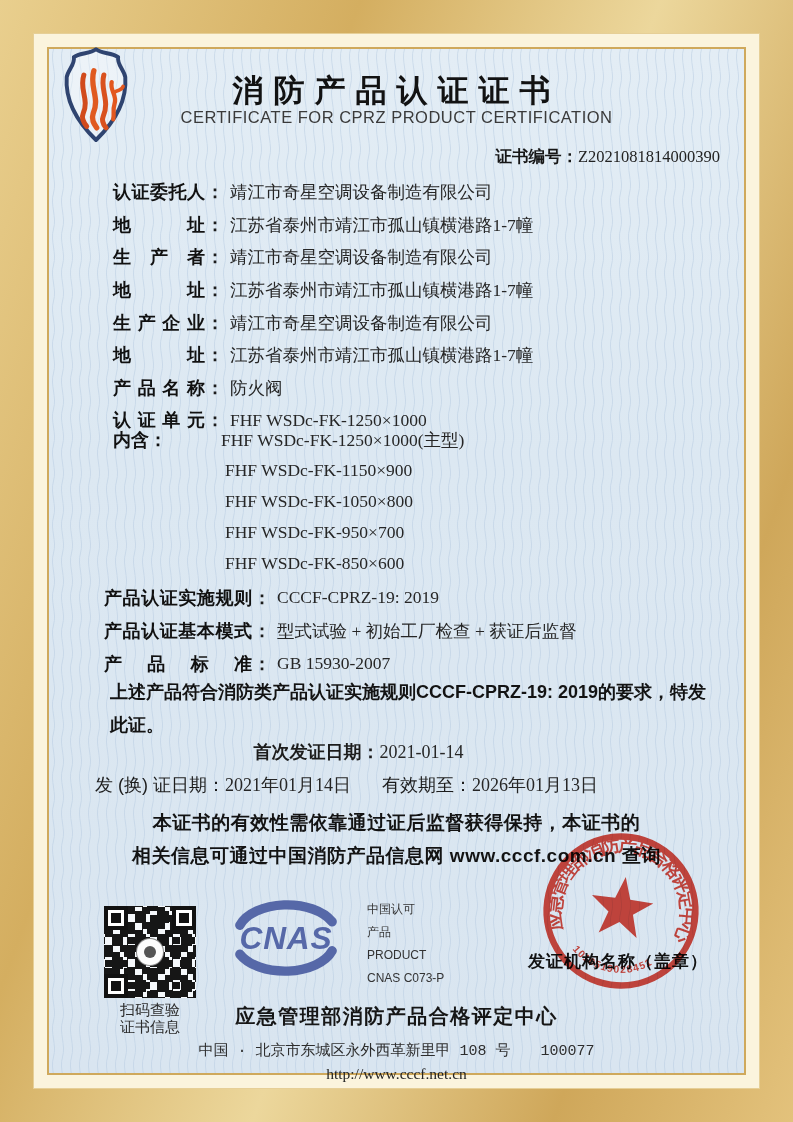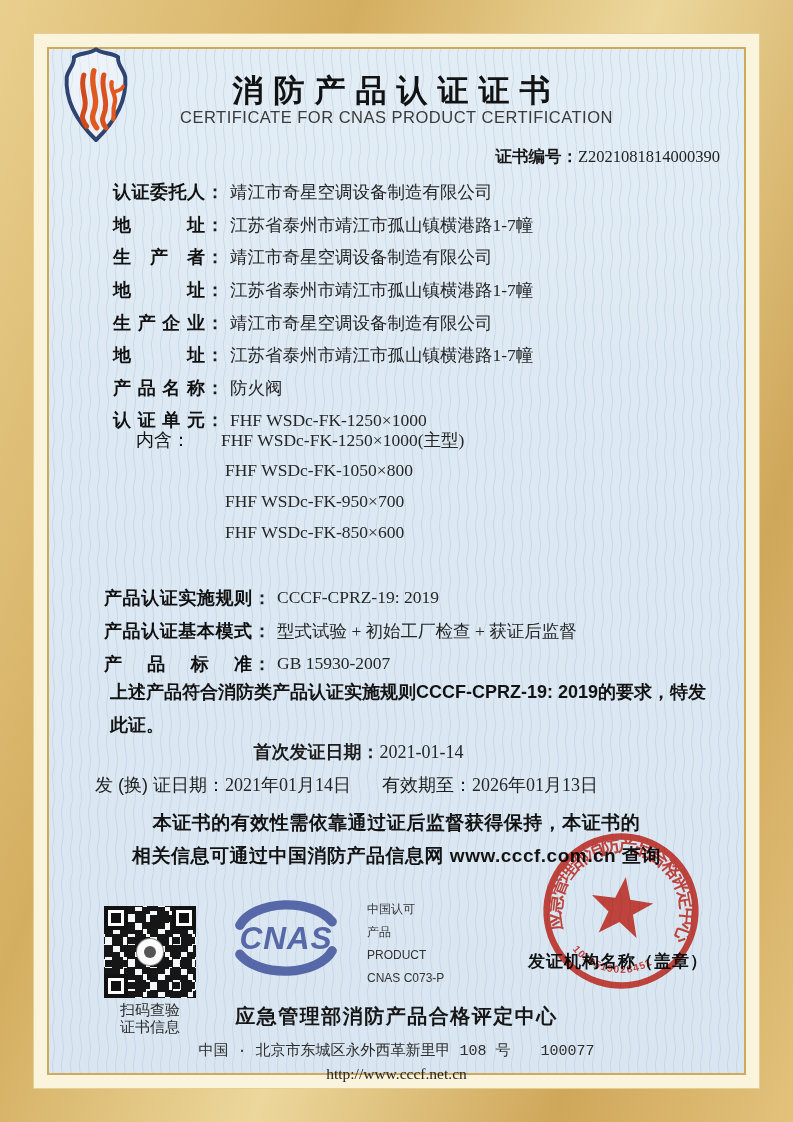--- a/index.html
+++ b/index.html
@@ -19,21 +19,21 @@
   .shield{left:60px;top:45px;}
 
   .fields{left:113px;top:176px;right:36px;}
   .frow{height:32.6px;display:flex;align-items:center;font-size:18px;}
   .f-label{display:inline-block;width:92px;font-weight:700;text-align:justify;text-align-last:justify;text-justify:inter-character;color:#111;}
   .f-colon{font-weight:700;margin:0 6px 0 1px;}
   .f-value{font-family:"Liberation Serif",serif;color:#262626;font-size:17.5px;}
 
   .models{left:113px;top:424px;}
   .mrow{height:31px;display:flex;align-items:center;font-size:17.5px;}
-  .m-label{display:inline-block;width:100px;text-align:center;font-weight:400;font-size:18px;color:#111;}
+  .m-label{display:inline-block;width:100px;text-align:left;font-weight:700;font-size:18px;color:#111;}
   .m-value{margin-left:8px;font-family:"Liberation Serif",serif;color:#262626;}
   .m-indent{margin-left:112px;font-family:"Liberation Serif",serif;color:#262626;}
 
   .rules{left:104px;top:581px;right:36px;}
   .rrow{height:33px;display:flex;align-items:center;font-size:18px;}
   .r-label{display:inline-block;width:148px;font-weight:700;text-align:justify;text-align-last:justify;text-justify:inter-character;color:#111;}
 
   .statement{left:110px;top:676px;width:600px;font-size:18px;font-weight:700;line-height:32.5px;color:#131313;}
   .first-issue{left:0;right:0;top:740px;text-align:center;font-size:18px;transform:translateX(-38px);}
   .first-issue .lbl{font-weight:700;}
@@ -84,21 +84,21 @@
 
   <svg class="abs shield" width="72" height="100" viewBox="0 0 100 140" xmlns="http://www.w3.org/2000/svg">
     <path d="M50 6 C 59 13, 71 10, 81 17 C 79 27, 89 34, 91 45 C 93 72, 83 101, 50 133 C 17 101, 7 72, 9 45 C 11 34, 21 27, 19 17 C 29 10, 41 13, 50 6 Z" fill="rgba(255,255,255,0.35)" stroke="#2f4470" stroke-width="5.5" stroke-linejoin="round"></path>
     <path d="M33 42 C 26 62, 41 76, 32 96 C 29 103, 33 109, 37 114" fill="none" stroke="#d14a1c" stroke-width="7" stroke-linecap="round"></path>
     <path d="M47 36 C 40 58, 56 74, 46 96 C 43 104, 47 110, 51 116" fill="none" stroke="#e05a20" stroke-width="7.5" stroke-linecap="round"></path>
     <path d="M61 42 C 55 62, 70 78, 60 100 C 57 107, 61 112, 64 116" fill="none" stroke="#d9511e" stroke-width="7" stroke-linecap="round"></path>
     <path d="M72 52 C 69 64, 80 70, 76 82 C 73 91, 76 98, 74 104" fill="none" stroke="#e2571f" stroke-width="6" stroke-linecap="round"></path>
     <path d="M76 66 C 82 62, 86 64, 88 58" fill="none" stroke="#e2571f" stroke-width="5" stroke-linecap="round"></path>
   </svg>
   <div class="abs title">消防产品认证证书</div>
-  <div class="abs subtitle">CERTIFICATE FOR CNAS PRODUCT CERTIFICATION</div>
+  <div class="abs subtitle">CERTIFICATE FOR CPRZ PRODUCT CERTIFICATION</div>
   <div class="abs cert-no">
     <b>证书编号：</b><span>Z2021081814000390</span>
   </div>
 
   <div class="abs fields">
     <div class="frow">
       <span class="f-label">认证委托人</span>
         <span class="f-colon">：</span>
       <span class="f-value">靖江市奇星空调设备制造有限公司</span>
     </div>
@@ -137,20 +137,23 @@
         <span class="f-colon">：</span>
       <span class="f-value">FHF WSDc-FK-1250×1000</span>
     </div>
   </div>
 
   <div class="abs models">
     <div class="mrow">
       <span class="m-label">内含：</span>
       <span class="m-value">FHF WSDc-FK-1250×1000(主型)</span>
     </div>
+    <div class="mrow">
+        <span class="m-indent">FHF WSDc-FK-1150×900</span>
+      </div>
     <div class="mrow">
         <span class="m-indent">FHF WSDc-FK-1050×800</span>
       </div>
     <div class="mrow">
         <span class="m-indent">FHF WSDc-FK-950×700</span>
       </div>
     <div class="mrow">
         <span class="m-indent">FHF WSDc-FK-850×600</span>
       </div>
   </div>

